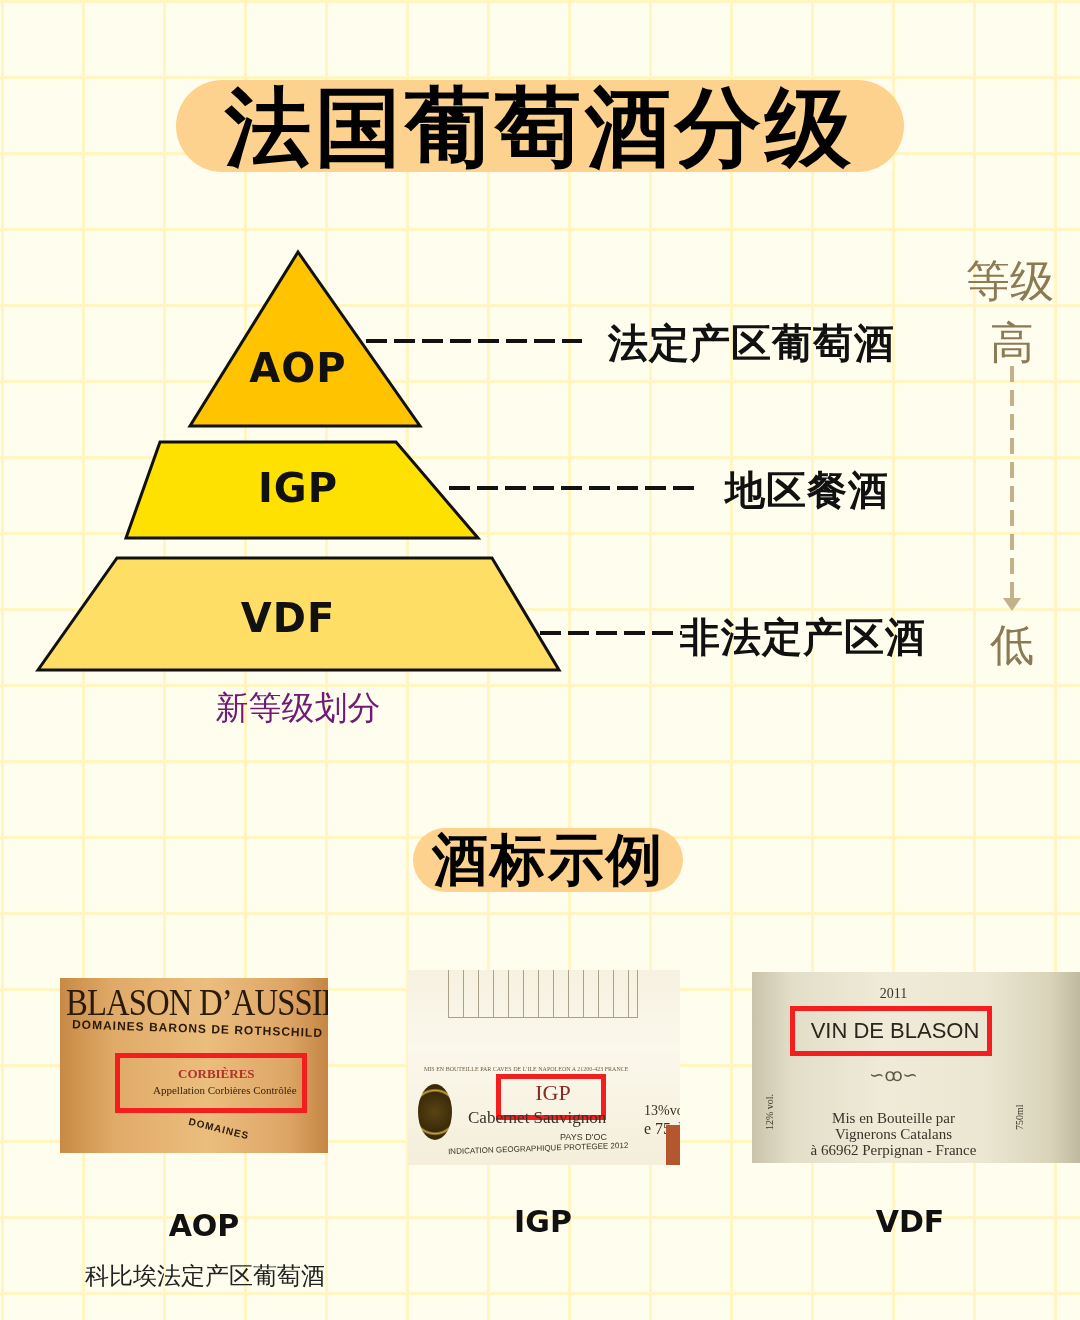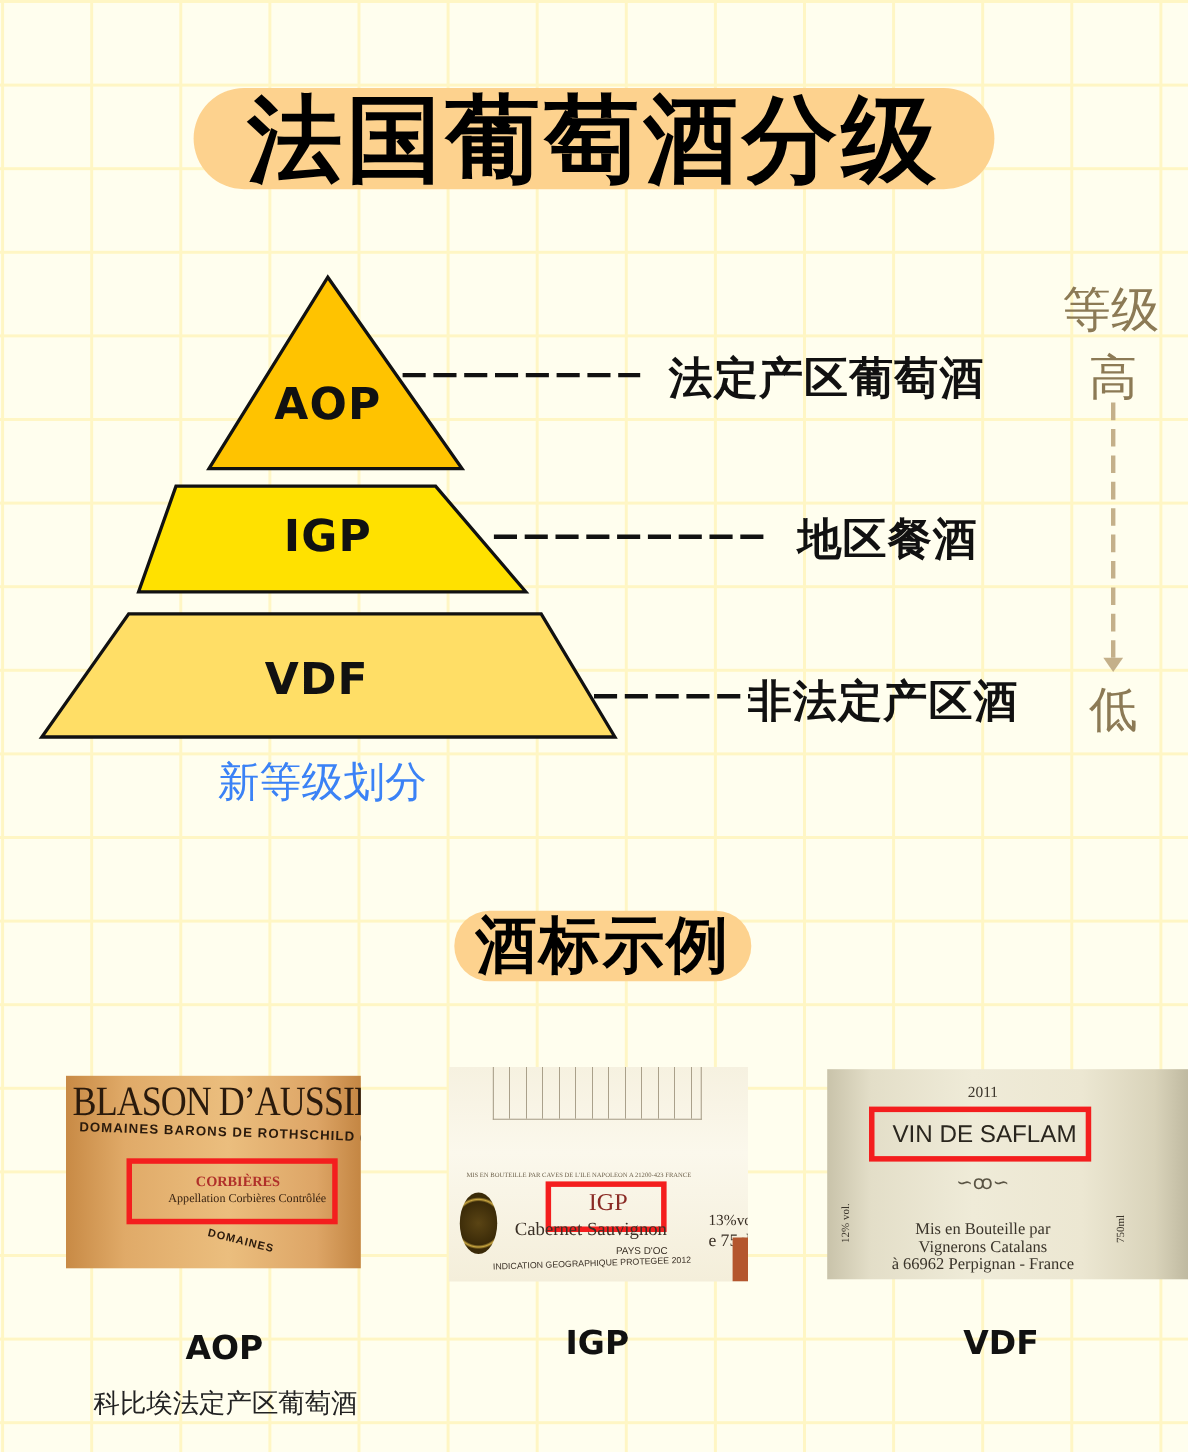--- a/index.html
+++ b/index.html
@@ -27,22 +27,22 @@
     text-align:center; line-height:110px; color:#000;
   }
 
   
   .pyr-svg { position:absolute; left:0; top:0; width:1080px; height:760px; }
   .tier-label {
     position:absolute; font-family:"DejaVu Sans", sans-serif; font-weight:bold;
     font-size:40px; color:#111; text-align:center; width:200px; letter-spacing:1px;
   }
   .pyr-caption {
-    position:absolute; left:198px; top:686px; width:200px; text-align:left;
-    font-size:38px; color:#3b82f6;
+    position:absolute; left:198px; top:686px; width:200px; text-align:center;
+    font-size:33px; color:#701a75;
   }
   .tier-desc {
     position:absolute; font-weight:bold; font-size:40px; color:#111;
     white-space:nowrap; letter-spacing:1px;
   }
   .scale-text {
     position:absolute; font-size:44px; color:#8C7A55; white-space:nowrap;
   }
 
   
@@ -155,21 +155,21 @@
   <div class="l5">PAYS D'OC</div>
   <div class="l6">INDICATION GEOGRAPHIQUE PROTEGEE 2012</div>
   <div class="l7">13%vol</div>
   <div class="l7" style="top:150px; font-size:16px;">e 75cl</div>
   <div class="corner"></div>
 </div>
 
 <div class="label-img vdf-img">
   <div class="l1">2011</div>
   <div class="redbox" style="left:38px; top:34px; width:202px; height:50px;"></div>
-  <div class="l2">VIN DE SAFLAM</div>
+  <div class="l2">VIN DE BLASON</div>
   <div class="l3">∽ꝏ∽</div>
   <div class="l4">
     <div>Mis en Bouteille par</div>
     <div>Vignerons Catalans</div>
     <div>à 66962 Perpignan - France</div>
   </div>
   <div class="side-l">12% vol.</div>
   <div class="side-r" style="right:auto; left:262px;">750ml</div>
 </div>
 

